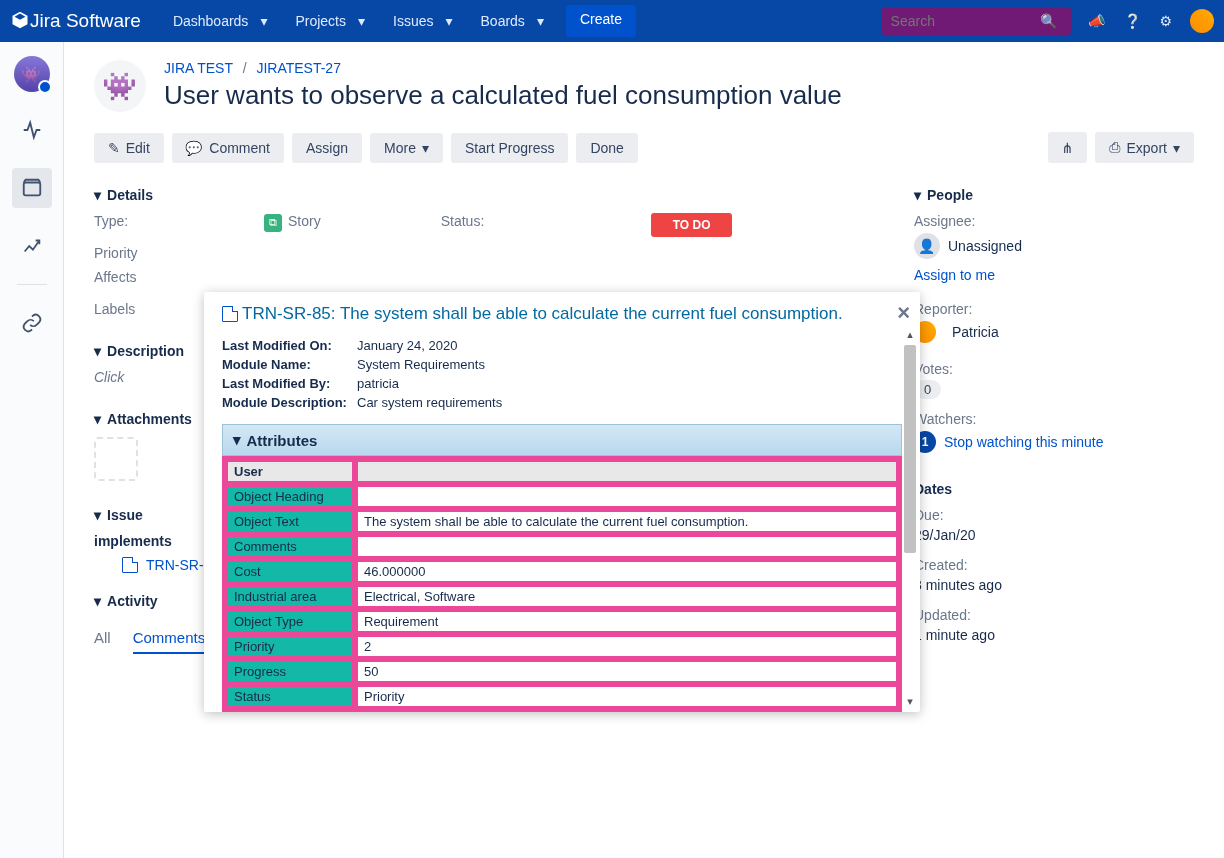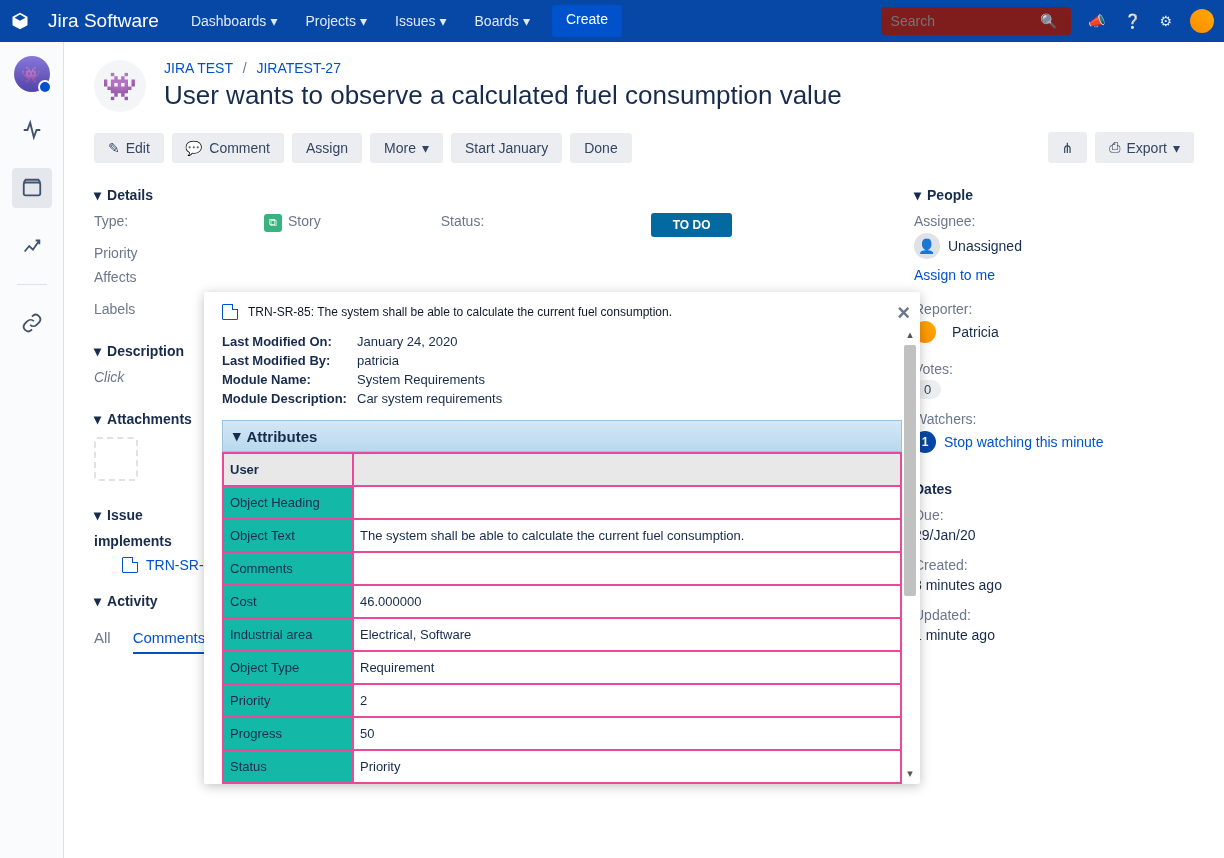--- a/index.html
+++ b/index.html
@@ -1,24 +1,24 @@
 <!DOCTYPE html>
 <html><head>
 <meta charset="utf-8">
 <style>
 *{box-sizing:border-box;margin:0;padding:0;font-family:-apple-system,Segoe UI,Arial,sans-serif}
 body{background:#fff;color:#172b4d;font-size:14px}
 .topbar{background:#0747a6;height:42px;display:flex;align-items:center;padding:0 10px;color:#fff}
-.logo{display:flex;align-items:center;gap:18px;font-size:19px;font-weight:500;margin-right:20px}
+.logo{display:flex;align-items:flex-start;gap:0;font-size:19px;font-weight:500;margin-right:20px}
 .logo svg{width:20px;height:20px}
 .nav{display:flex;gap:4px}
-.nav-item{padding:8px 12px;color:#deebff;cursor:pointer;display:flex;align-items:center;gap:4px;font-size:14px}
+.nav-item{padding:8px 12px;color:#deebff;cursor:pointer;display:flex;align-items:center;gap:12px;font-size:14px}
 .create-btn{background:#0052cc;padding:6px 14px;border-radius:3px;color:#fff;margin-left:6px;cursor:pointer}
 .spacer{flex:1}
-.search-box{background:#7f1d1d;border-radius:4px;padding:6px 10px;width:190px;display:flex;align-items:center;color:#8faad6}
+.search-box{background:#701a75;border-radius:4px;padding:6px 10px;width:190px;display:flex;align-items:center;color:#8faad6}
 .search-box input{background:none;border:none;color:#fff;outline:none;width:150px;font-size:14px}
 .top-icons{display:flex;gap:18px;margin-left:18px;align-items:center}
 .top-icons span{color:#deebff;cursor:pointer}
 .layout{display:flex}
 .leftbar{width:64px;background:#fafbfc;border-right:1px solid #dfe1e6;min-height:816px;display:flex;flex-direction:column;align-items:center;padding-top:14px;gap:18px}
 .leftbar-item{width:40px;height:40px;display:flex;align-items:center;justify-content:center;border-radius:4px;cursor:pointer;color:#42526e}
 .leftbar-item.active{background:#e4e7ec}
 .avatar-proj{width:36px;height:36px;border-radius:50%;background:linear-gradient(#8777d9,#5243aa);display:flex;align-items:center;justify-content:center;position:relative}
 .main{flex:1;padding:18px 30px;position:relative}
 .header-row{display:flex;gap:18px;align-items:flex-start}
@@ -30,43 +30,43 @@
 .toolbar{display:flex;gap:8px;margin-top:20px;align-items:center}
 .btn{background:#ecedf0;border:none;padding:7px 14px;border-radius:3px;cursor:pointer;font-size:14px;color:#344563;display:flex;align-items:center;gap:6px}
 .toolbar-right{margin-left:auto;display:flex;gap:8px}
 .content-cols{display:flex;gap:40px;margin-top:24px}
 .col-main{flex:1;min-width:0}
 .col-side{width:280px}
 .section-head{display:flex;align-items:center;gap:6px;font-weight:600;margin-bottom:10px;color:#172b4d}
 .section-head .chev{cursor:pointer}
 .field-row{display:flex;font-size:14px;margin-bottom:8px;color:#6b778c}
 .field-row .label{width:170px;color:#6b778c}
-.status-box{background:#0369a1;color:#fff;padding:5px 22px;border-radius:3px;font-size:12px;font-weight:700;display:inline-block}
+.status-box{background:#ef4444;color:#fff;padding:5px 22px;border-radius:3px;font-size:12px;font-weight:700;display:inline-block}
 .story-ico{background:#36b37e;color:#fff;width:18px;height:18px;border-radius:3px;display:inline-flex;align-items:center;justify-content:center;font-size:11px;margin-right:6px}
 .side-field{margin-bottom:10px}
 .side-label{color:#6b778c;font-size:14px;margin-bottom:4px}
 .side-value{color:#172b4d;font-size:14px}
 .unassigned{display:flex;align-items:center;gap:8px}
 .avatar-sm{width:26px;height:26px;border-radius:50%;background:#dfe1e6;display:flex;align-items:center;justify-content:center;color:#6b778c}
 .link{color:#0052cc;cursor:pointer}
 .badge-count{background:#0747a6;color:#fff;border-radius:50%;width:22px;height:22px;display:inline-flex;align-items:center;justify-content:center;font-size:12px;font-weight:700}
 .vote-badge{background:#ecedf0;color:#344563;border-radius:10px;padding:2px 10px;font-size:13px}
 .overlay{position:absolute;top:250px;left:140px;width:716px;background:#fff;box-shadow:0 2px 12px rgba(0,0,0,0.25);border-radius:2px;padding:12px 18px 0 18px;z-index:50}
 .overlay-close{position:absolute;right:10px;top:8px;color:#6b778c;cursor:pointer;font-size:22px;font-weight:700}
 .overlay-scroll{position:absolute;right:2px;top:36px;bottom:4px;width:16px;display:flex;flex-direction:column;align-items:center;justify-content:space-between}
 .scroll-arr{color:#555;font-size:11px}
 .scroll-track{flex:1;width:16px;background:none;position:relative;margin:4px 0}
 .scroll-thumb{position:absolute;top:0;height:60%;width:12px;left:2px;background:#c1c1c1;border-radius:2px}
-.overlay-title{color:#0f172a;font-size:12px;margin-bottom:14px;display:flex;align-items:center;gap:10px}
+.overlay-title{color:#0369a1;font-size:17px;margin-bottom:14px;display:flex;align-items:center;gap:4px}
 .overlay-meta{font-size:13px;margin-bottom:4px;display:flex}
 .overlay-meta b{width:135px;display:inline-block}
 .attr-header{background:linear-gradient(#d4e7f5,#b8d8ee);border:1px solid #9cc2de;padding:6px 10px;margin-top:14px;font-weight:700;display:flex;align-items:center;gap:6px;font-size:15px}
 .attr-select{margin:8px 0;width:230px;font-size:14px;padding:2px}
 .attr-table{border-collapse:collapse;width:100%;font-size:13px}
-.attr-table td{border:2px solid #ec4899;padding:8px 6px;background:#fff}
+.attr-table td{border:6px solid #ec4899;padding:2px 6px;background:#fff}
 .attr-table td:first-child{background:#14b8a6;width:130px}
 .attr-table tr:first-child td{background:#e8e8e8;font-weight:700}
 .activity-tabs{display:flex;gap:22px;margin-top:14px;border-bottom:1px solid transparent}
 .activity-tab{padding:6px 0;color:#6b778c;cursor:pointer;font-size:15px}
 .activity-tab.active{color:#0052cc;border-bottom:2px solid #0052cc;font-weight:500}
 .req-link{color:#0052cc;margin:8px 0 20px 28px;display:flex;align-items:center;gap:8px}
 .doc-ico{width:16px;height:16px;border:1.5px solid #0052cc;border-radius:1px;position:relative;display:inline-block}
 .doc-ico::after{content:"";position:absolute;top:-1px;right:-1px;width:5px;height:5px;background:#fff;border-left:1.5px solid #0052cc;border-bottom:1.5px solid #0052cc}
 .patricia-av{width:22px;height:22px;border-radius:50%;background:linear-gradient(45deg,#ff8b00,#ffab00);margin-right:8px}
 .section-gap{margin-top:26px}
@@ -166,21 +166,21 @@
         </button>
       <button class="btn">
           <span>💬</span>
           <span>Comment</span>
         </button>
       <button class="btn">Assign</button>
       <button class="btn">
           <span>More</span> 
           <span>▾</span>
         </button>
-      <button class="btn">Start January</button>
+      <button class="btn">Start Progress</button>
       <button class="btn">Done</button>
       <div class="toolbar-right">
         <button class="btn">
             <span>⋔</span>
           </button>
         <button class="btn">
             <span>⎙</span> 
             <span>Export</span> 
             <span>▾</span>
           </button>
@@ -306,26 +306,26 @@
       <div class="overlay-title">
         <span class="doc-ico"></span>
         <span><span>TRN-SR-85:</span> <span>The system shall be able to calculate the current fuel consumption.</span></span>
       </div>
       <div id="overlay-meta">
           <div class="overlay-meta">
             <b>Last Modified On:</b>
             <span>January 24, 2020</span>
           </div>
           <div class="overlay-meta">
+            <b>Module Name:</b>
+            <span>System Requirements</span>
+          </div>
+          <div class="overlay-meta">
             <b>Last Modified By:</b>
             <span>patricia</span>
-          </div>
-          <div class="overlay-meta">
-            <b>Module Name:</b>
-            <span>System Requirements</span>
           </div>
           <div class="overlay-meta">
             <b>Module Description:</b>
             <span>Car system requirements</span>
           </div>
         </div>
       <div class="attr-header">
           <span>▾</span>
           <span>Attributes</span>
         </div>

